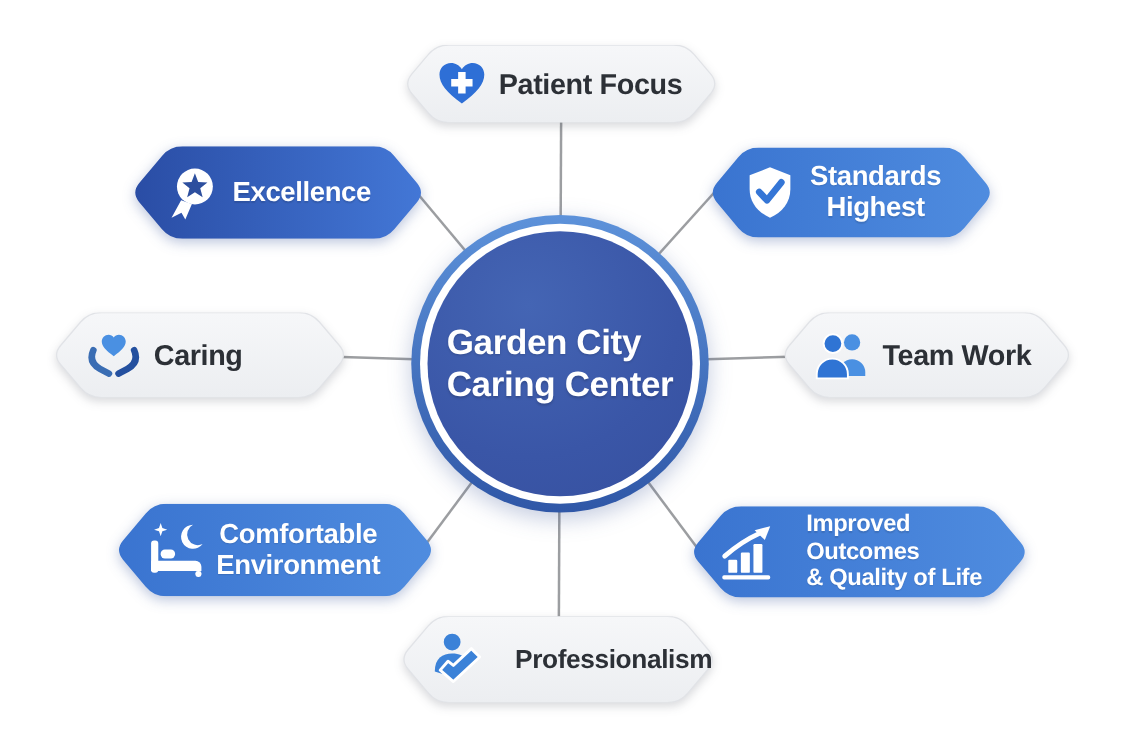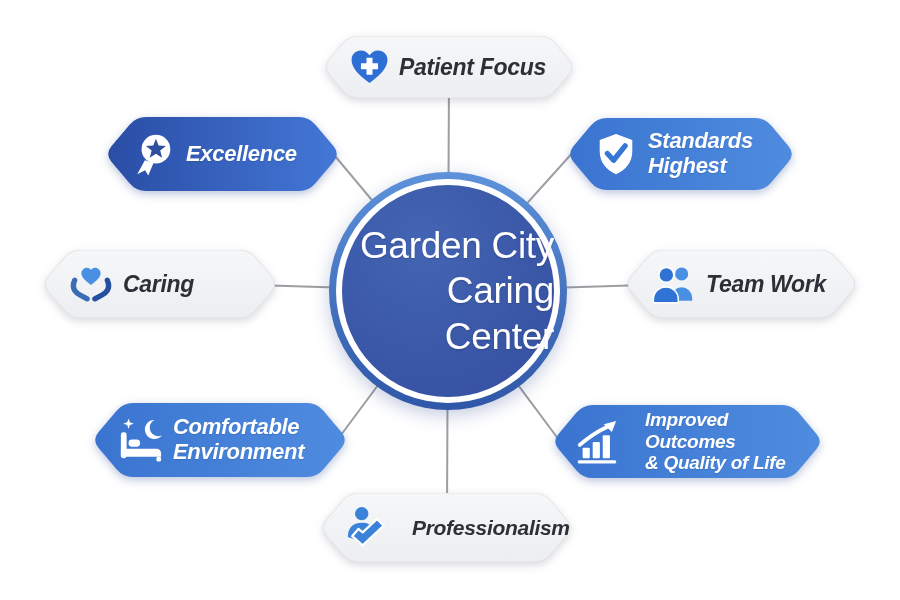--- a/index.html
+++ b/index.html
@@ -16,40 +16,40 @@
     background:linear-gradient(180deg,var(--hub-ring-top,#5d92da),var(--hub-ring-bottom,#2f57a7));
     z-index:2;display:flex;filter:drop-shadow(0 5px 9px rgba(40,70,140,.28));
   }
   .hub-white{flex:1;margin:7px;border-radius:50%;background:#fff;display:flex;}
   .hub-inner{
     flex:1;margin:6px;border-radius:50%;
     background:radial-gradient(circle at 38% 28%,#4465b4 0%,var(--hub-fill,#3a56a7) 60%,#36509f 100%);
     display:flex;align-items:center;justify-content:center;
   }
   .hub-label{
-    color:#fff;font-size:37px;font-weight:normal;text-align:right;line-height:1.22;
+    color:#fff;font-size:28px;font-weight:bold;text-align:left;line-height:1.22;
     letter-spacing:-0.3px;text-shadow:0 1px 2px rgba(0,0,0,.18);
   }
 
   
   .badge{
     position:absolute;z-index:2;display:flex;align-items:center;
-    padding-left:26px;gap:9px;box-sizing:border-box;font-style:italic;
+    padding-left:26px;gap:9px;box-sizing:border-box;
   }
   .badge-bg{position:absolute;inset:0;width:100%;height:100%;z-index:-1;}
   .badge.light .badge-bg{filter:drop-shadow(0 3px 4px rgba(40,45,60,.18));}
   .badge.blue .badge-bg{filter:drop-shadow(0 3px 5px rgba(25,60,140,.30));}
   .icon{width:46px;height:46px;flex:0 0 auto;display:flex;align-items:center;justify-content:center;}
   .icon svg{width:100%;height:100%;}
   .icon.sm{width:41px;height:41px;}
   .label{display:flex;flex-direction:column;line-height:1.13;letter-spacing:-0.3px;font-weight:bold;}
   .label .l:empty{display:none;}
   .badge.light .label{color:var(--text-dark,#2c3036);}
   .badge.blue .label{color:#ffffff;text-shadow:0 1px 1px rgba(0,0,0,.12);}
-  .fs23{font-size:23px;} .fs22{font-size:22px;} .fs21{font-size:21px;} .fs19{font-size:19px;margin-left:17px;}
+  .fs23{font-size:23px;} .fs22{font-size:22px;align-items:center;} .fs21{font-size:21px;} .fs19{font-size:19px;margin-left:17px;}
 </style>
 </head>
 <body>
 
 <div class="stage">
 
   <svg class="connectors" width="900" height="600">
     <line x1="448" y1="291" x2="449" y2="75"></line>
     <line x1="448" y1="291" x2="330" y2="150"></line>
     <line x1="448" y1="291" x2="575" y2="150"></line>

